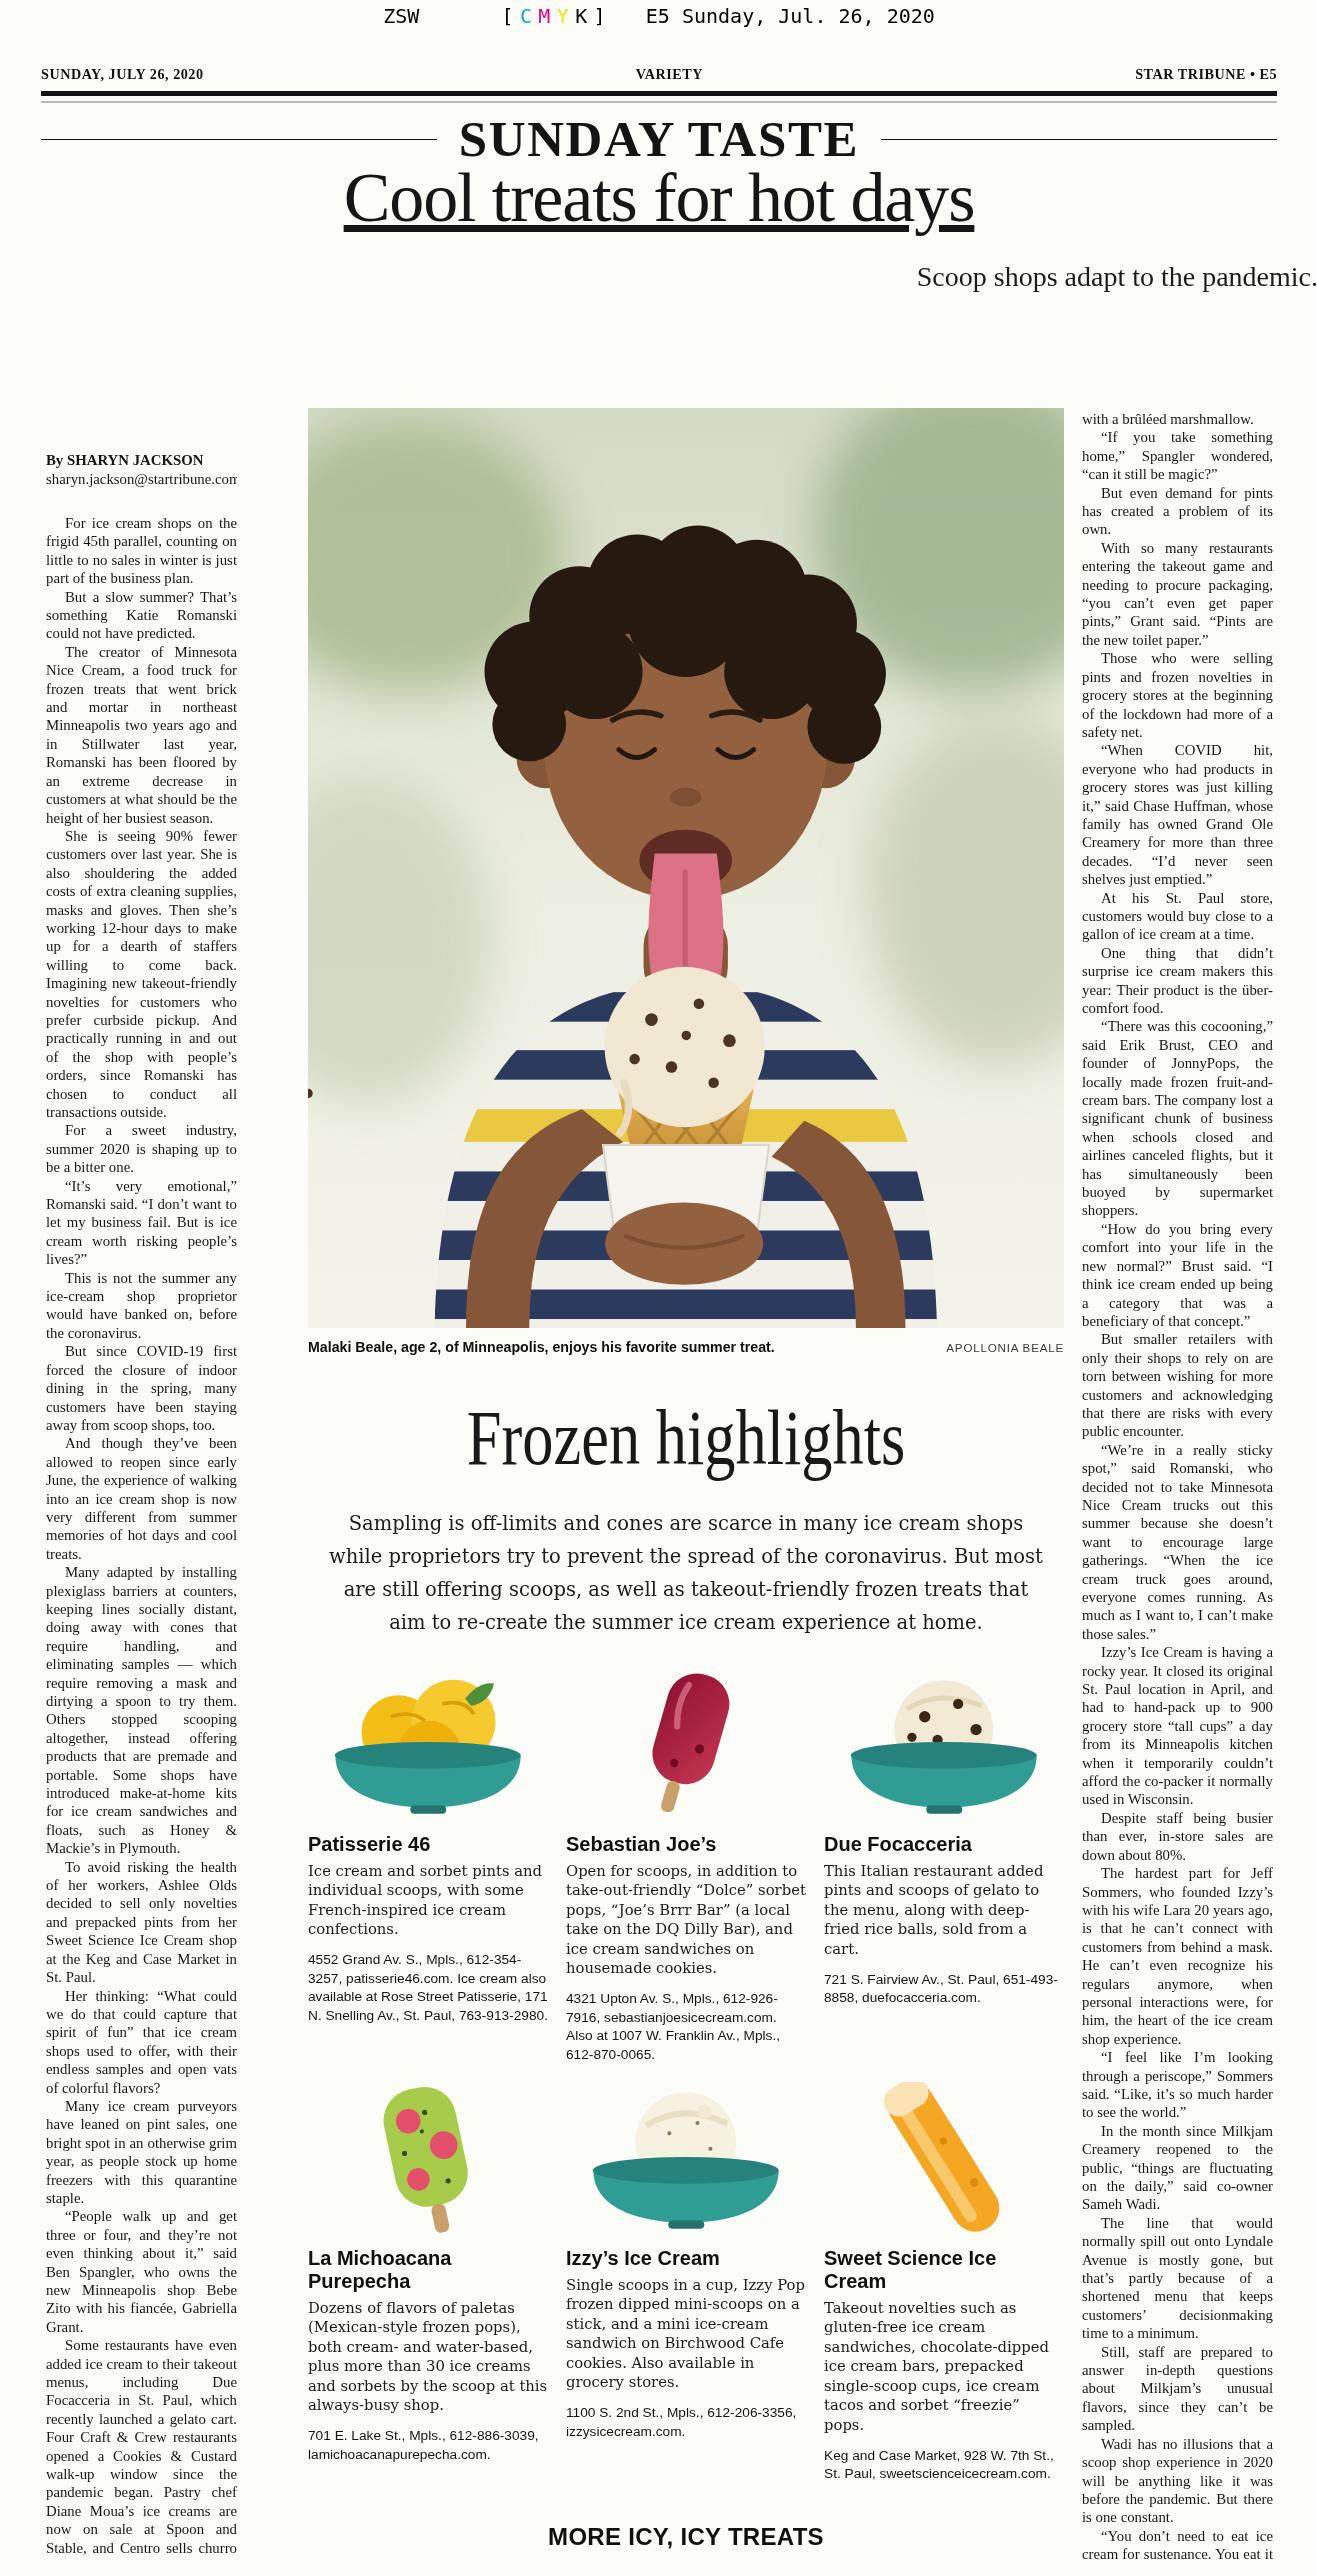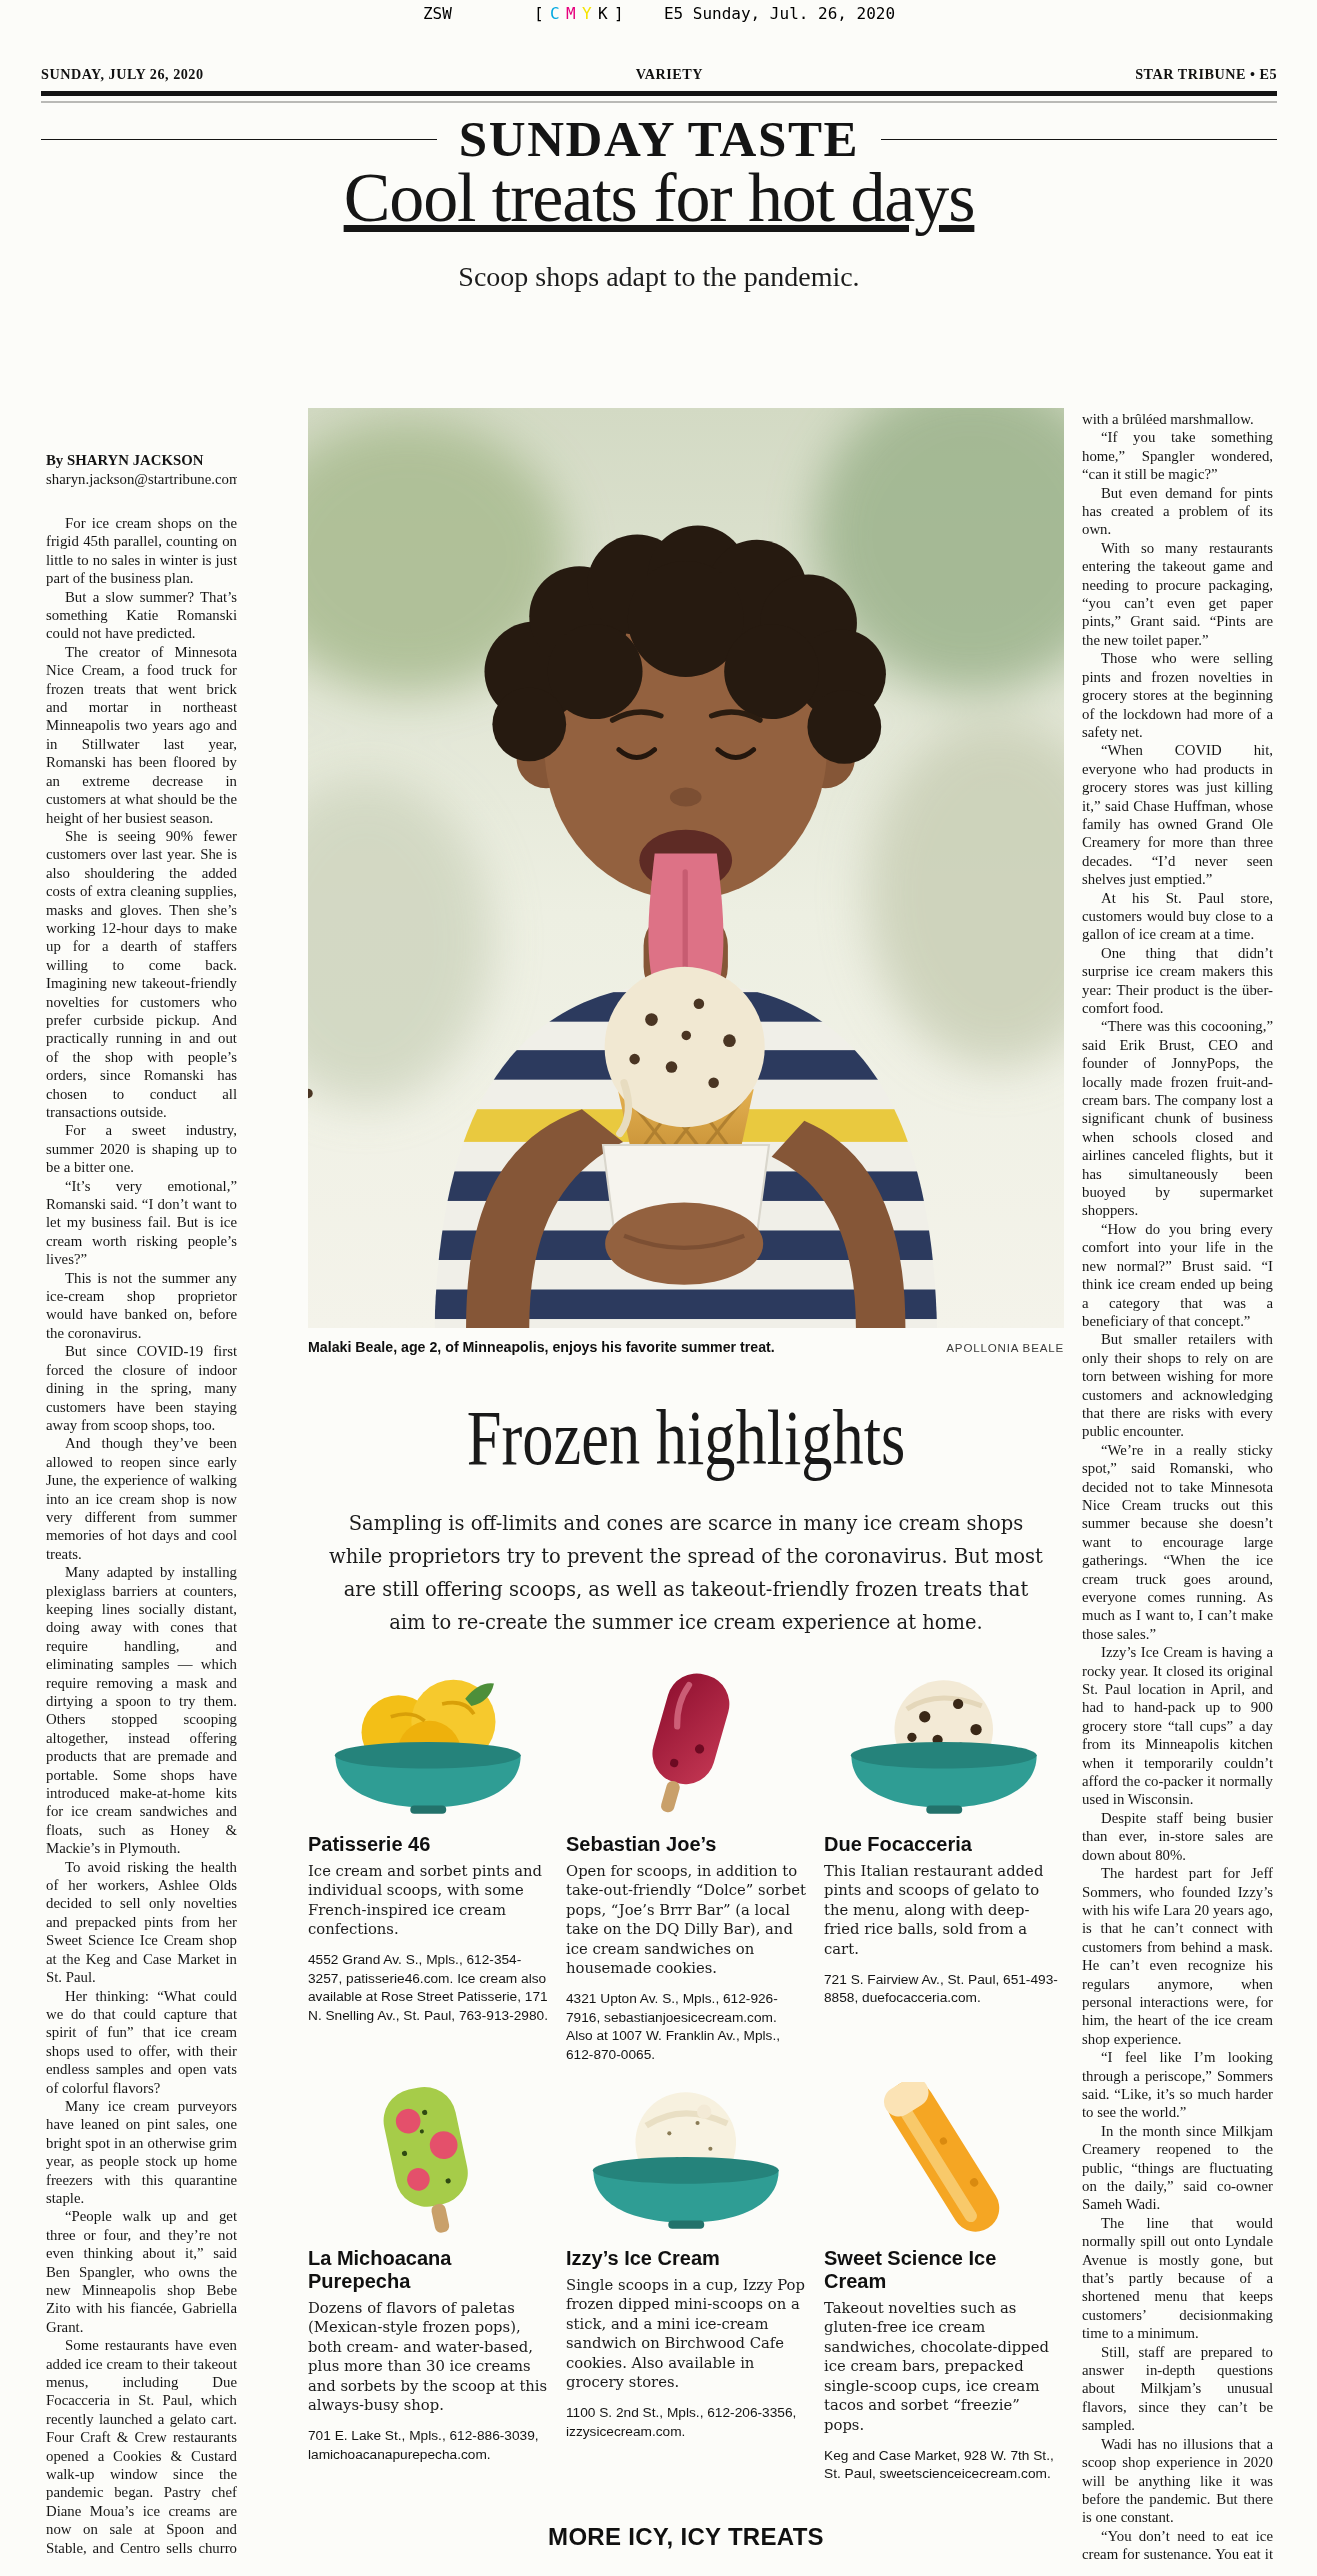--- a/index.html
+++ b/index.html
@@ -1,35 +1,35 @@
 <!DOCTYPE html>
 <html style="font-size:8.4px"><head>
 <meta charset="utf-8">
 <style>
   html,body{margin:0;padding:0;background:#888;}
   .page{position:relative;width:1318px;height:2576px;margin:0 auto;background:#fcfcf9;color:#121212;overflow:hidden;
         font-family:"Liberation Serif",serif;}
   
   .printline{position:absolute;top:4.2px;left:0;width:100%;display:flex;justify-content:center;align-items:baseline;
-             font-family:"DejaVu Sans Mono",monospace;font-size:16px;color:#000;}
+             font-family:"DejaVu Sans Mono",monospace;font-size:20px;color:#000;}
   .printline .gap1{width:79px;} .printline .gap2{width:37px;}
   .cmyk span{margin:0 3.2px;}
   .cmyk .c{color:#00a8e1;} .cmyk .m{color:#e6007e;} .cmyk .y{color:#f5e400;} .cmyk .k{color:#000;}
   
   .mast{position:absolute;top:66px;left:41px;right:41px;display:flex;justify-content:space-between;align-items:center;
         font-family:"Liberation Serif",serif;font-weight:bold;font-size:14.2px;letter-spacing:0.5px;color:#111;}
   .rule-thick{position:absolute;top:91px;left:41px;right:41px;height:4.7px;background:#141414;}
   .rule-thin{position:absolute;top:101px;left:41px;right:41px;height:1.6px;background:#b9b9b6;}
   
   .banner{position:absolute;top:110px;left:41px;right:41px;display:flex;align-items:center;}
   .banner .bar{flex:1;border-top:1.6px solid #141414;}
   .banner h1{margin:0 22px;font-family:"Liberation Serif",serif;font-weight:bold;font-size:51px;letter-spacing:1.6px;color:#141414;white-space:nowrap;}
   
   .headline{position:absolute;top:158px;left:0;width:100%;text-align:center;font-size:70px;letter-spacing:-1.1px;color:#161616;text-decoration:underline;}
-  .deck{position:absolute;top:261px;left:0;width:100%;text-align:center;font-size:28px;color:#1c1c1c;}
+  .deck{position:absolute;top:261px;left:0;width:100%;text-align:right;font-size:28px;color:#1c1c1c;}
   
   .col{position:absolute;top:410px;width:191px;font-size:14.8px;line-height:18.4px;text-align:justify;color:#151515;}
   .col.left{left:46px;height:2148px;overflow:hidden;}
   .col.right{left:1082px;height:2150px;overflow:hidden;}
   .col p{margin:0;text-indent:19px;}
   .col.right .paras p:first-of-type{text-indent:0;}
   .byline{font-size:14.8px;line-height:19px;text-align:left;margin-bottom:25px;margin-top:41px;}
   .byline .by{font-weight:bold;}
   
   .middle{position:absolute;left:308px;top:408px;width:756px;}

